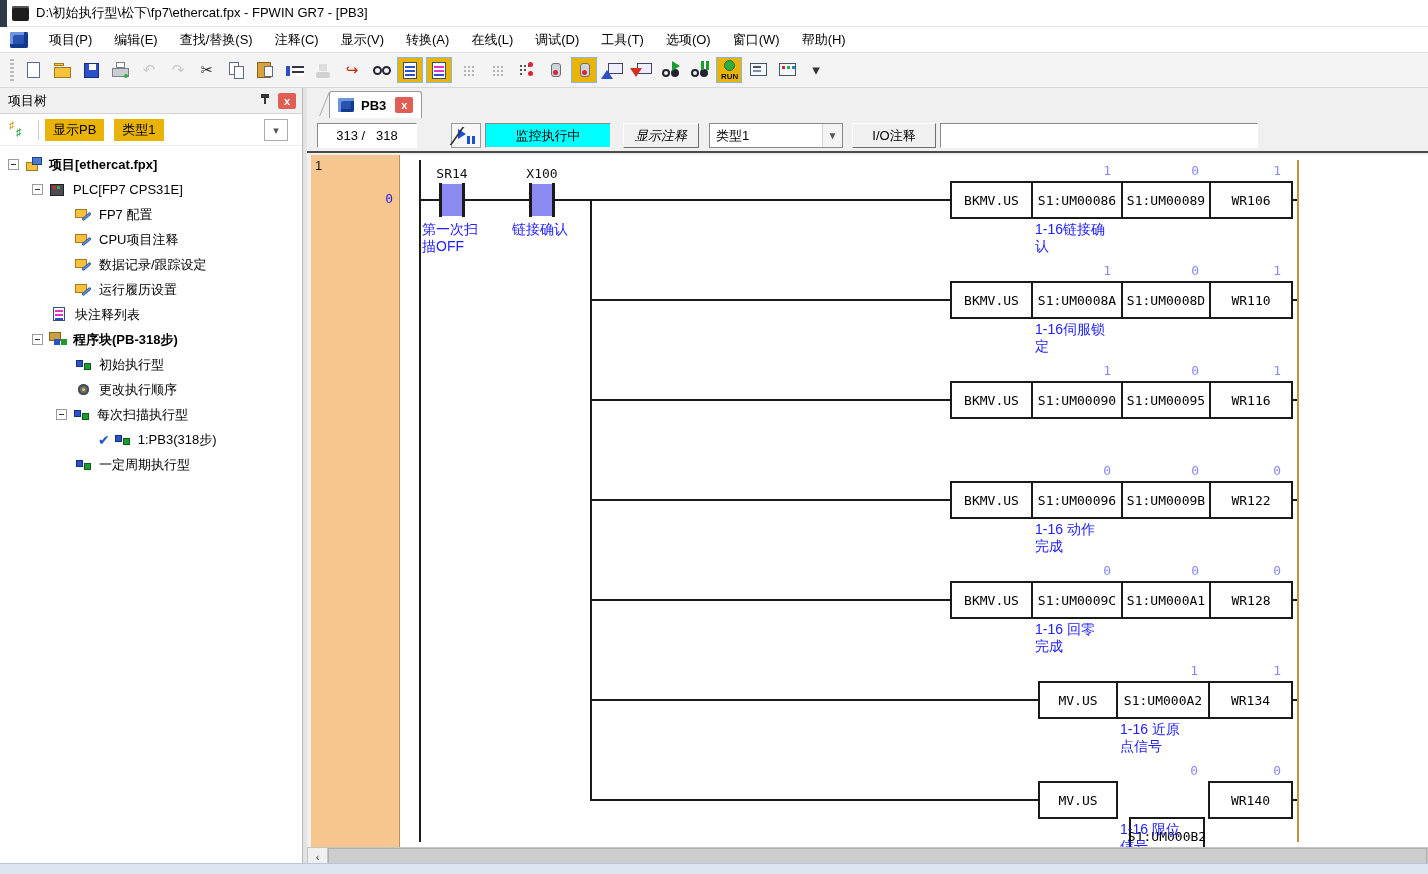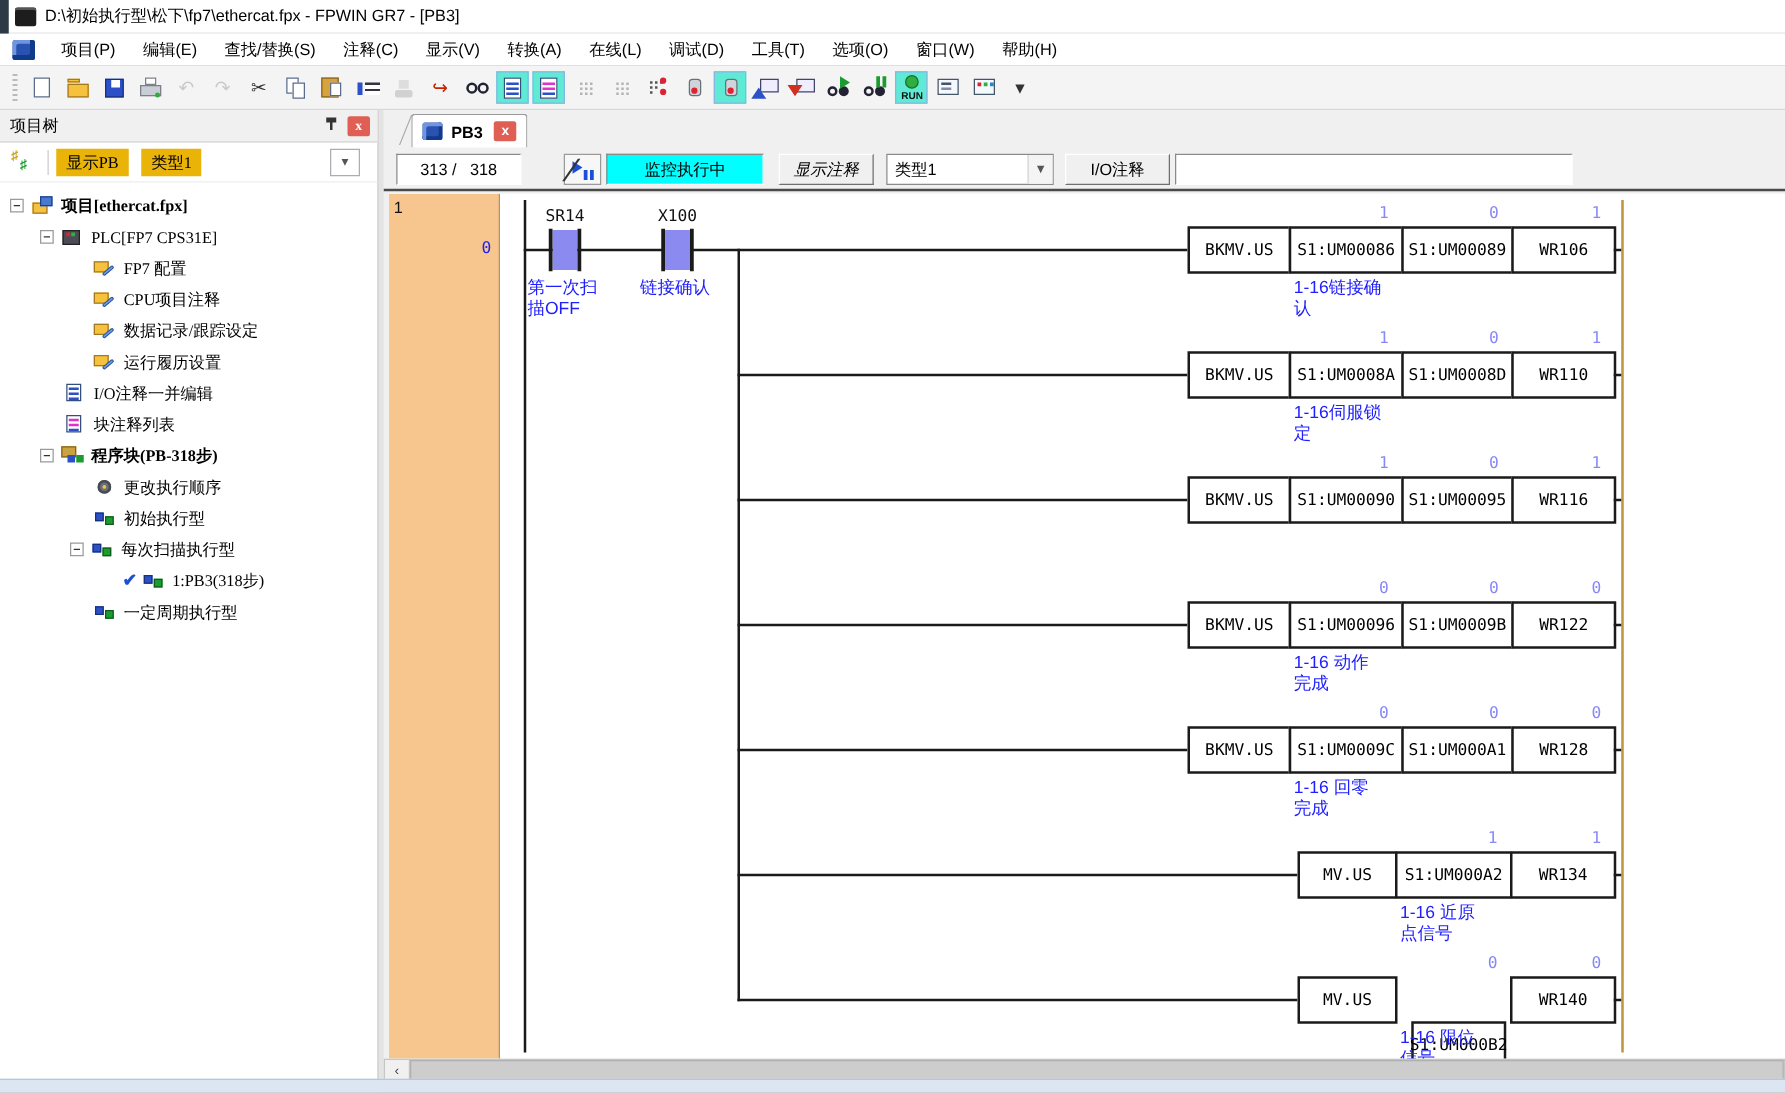--- a/index.html
+++ b/index.html
@@ -20,21 +20,21 @@
   .menu-ico{width:18px;height:16px;margin:0 10px 0 10px;background:#2a52b0;border-radius:2px;
             box-shadow:inset -4px -4px 0 #103a8a, inset 3px 3px 0 #6f94e0;}
   .menu-item{padding:17px 11px;cursor:default;}
 
   #toolbar{position:absolute;left:0;top:53px;width:1428px;height:35px;background:#f4f4f4;
            border-bottom:1px solid #d9d9d9;display:flex;align-items:center;padding-left:10px;}
   .grip{width:4px;height:22px;margin-right:6px;
         background:repeating-linear-gradient(#bbb 0 2px,#f4f4f4 2px 4px);}
   .tbtn{width:26px;height:26px;margin-right:3px;position:relative;display:flex;align-items:center;
         justify-content:center;font-size:15px;border:1px solid transparent;cursor:default;}
-  .tbtn.hl{background:#5eead4;border-color:#86b7e4;}
+  .tbtn.hl{background:#eab308;border-color:#86b7e4;}
   .tbtn.dis{opacity:.4;filter:grayscale(1);}
   .tbtn i{position:absolute;display:block;}
   
   .s-new i.a{width:13px;height:16px;background:#fff;border:1px solid #5a6b8c;}
   .s-open i.a{width:17px;height:11px;background:#f6c23e;border:1px solid #a5791f;top:9px;left:4px;}
   .s-open i.b{width:10px;height:3px;background:#f6c23e;border:1px solid #a5791f;top:5px;left:4px;}
   .s-save i.a{width:15px;height:15px;background:#2b50c8;border:1px solid #16307e;}
   .s-save i.b{width:7px;height:6px;background:#fff;top:6px;left:10px;}
   .s-print i.a{width:17px;height:9px;background:#c9cdd4;border:1px solid #7c8188;top:10px;left:4px;}
   .s-print i.b{width:9px;height:6px;background:#fff;border:1px solid #7c8188;top:4px;left:8px;}
@@ -73,21 +73,21 @@
   .s-glstp i.b{width:3px;height:9px;background:#1c9c30;top:3px;left:13px;box-shadow:5px 0 0 #1c9c30;}
   .s-run i.a{width:11px;height:11px;background:#2fae42;border:1px solid #1a7028;border-radius:50%;top:2px;left:7px;}
   .s-run i.b{font-style:normal;font-size:8px;font-weight:bold;color:#111;top:14px;left:4px;}
   .s-win i.a{width:17px;height:13px;background:#f4f8ff;border:1px solid #456;top:5px;left:4px;}
   .s-win i.b{width:8px;height:2px;background:#456;top:8px;left:7px;box-shadow:0 4px 0 #88a;}
   .s-win2 i.a{width:17px;height:13px;background:#f4f8ff;border:1px solid #456;top:5px;left:4px;}
   .s-win2 i.b{width:3px;height:3px;background:#d23;top:8px;left:7px;box-shadow:5px 0 0 #2fae42,10px 0 0 #28c;}
 
   
   #ppanel{position:absolute;left:0;top:88px;width:303px;height:786px;background:#fff;
-          border-right:1px solid #b8b8b8;font-family:Liberation Serif, serif;}
+          border-right:1px solid #b8b8b8;}
   #phead{height:26px;background:#f0f0f0;border-bottom:1px solid #d5d5d5;display:flex;align-items:center;}
   #phead .cap{margin-left:8px;flex:1;}
   .pinbtn{width:18px;height:18px;position:relative;margin-right:4px;}
   .pinbtn i{position:absolute;left:8px;top:3px;width:2px;height:9px;background:#333;}
   .pinbtn b{position:absolute;left:5px;top:2px;width:8px;height:4px;background:#333;}
   .xbtn{width:18px;height:16px;background:#e05f55;color:#fff;font-size:11px;line-height:16px;
         text-align:center;margin-right:6px;border-radius:2px;font-weight:bold;}
   #pfilter{height:32px;display:flex;align-items:center;border-bottom:1px solid #eee;}
   .flt-ico{width:20px;height:18px;position:relative;margin:0 4px 0 8px;}
   .flt-ico i{position:absolute;font-style:normal;font-weight:bold;font-size:11px;}
@@ -392,61 +392,52 @@
           <span class="sp" style="width: 18px;"></span>
           <span class="ticon t-config">
             <i class="a"></i>
             <i class="b"></i>
           </span>
           <span class="lbl">运行履历设置</span>
         </div>
         <div class="trow">
           <span class="sp" style="width: 32px;"></span>
           <span class="sp" style="width: 18px;"></span>
-          <span class="ticon t-io">
-            <i class="a"></i>
-            <i class="b"></i>
-          </span>
-          <span class="lbl">I/O注释一并编辑</span>
-        </div>
-        <div class="trow">
-          <span class="sp" style="width: 32px;"></span>
-          <span class="sp" style="width: 18px;"></span>
           <span class="ticon t-blk">
             <i class="a"></i>
             <i class="b"></i>
           </span>
           <span class="lbl">块注释列表</span>
         </div>
         <div class="trow">
           <span class="sp" style="width: 32px;"></span>
           <span class="exp"></span>
           <span class="ticon t-pbf">
             <i class="a"></i>
             <i class="b"></i>
           </span>
           <span class="lbl b">程序块(PB-318步)</span>
         </div>
         <div class="trow">
           <span class="sp" style="width: 56px;"></span>
           <span class="sp" style="width: 18px;"></span>
+          <span class="ticon t-pb">
+            <i class="a"></i>
+            <i class="b"></i>
+          </span>
+          <span class="lbl">初始执行型</span>
+        </div>
+        <div class="trow">
+          <span class="sp" style="width: 56px;"></span>
+          <span class="sp" style="width: 18px;"></span>
           <span class="ticon t-order">
             <i class="a"></i>
             <i class="b"></i>
           </span>
           <span class="lbl">更改执行顺序</span>
-        </div>
-        <div class="trow">
-          <span class="sp" style="width: 56px;"></span>
-          <span class="sp" style="width: 18px;"></span>
-          <span class="ticon t-pb">
-            <i class="a"></i>
-            <i class="b"></i>
-          </span>
-          <span class="lbl">初始执行型</span>
         </div>
         <div class="trow">
           <span class="sp" style="width: 56px;"></span>
           <span class="exp"></span>
           <span class="ticon t-pb">
             <i class="a"></i>
             <i class="b"></i>
           </span>
           <span class="lbl">每次扫描执行型</span>
         </div>

